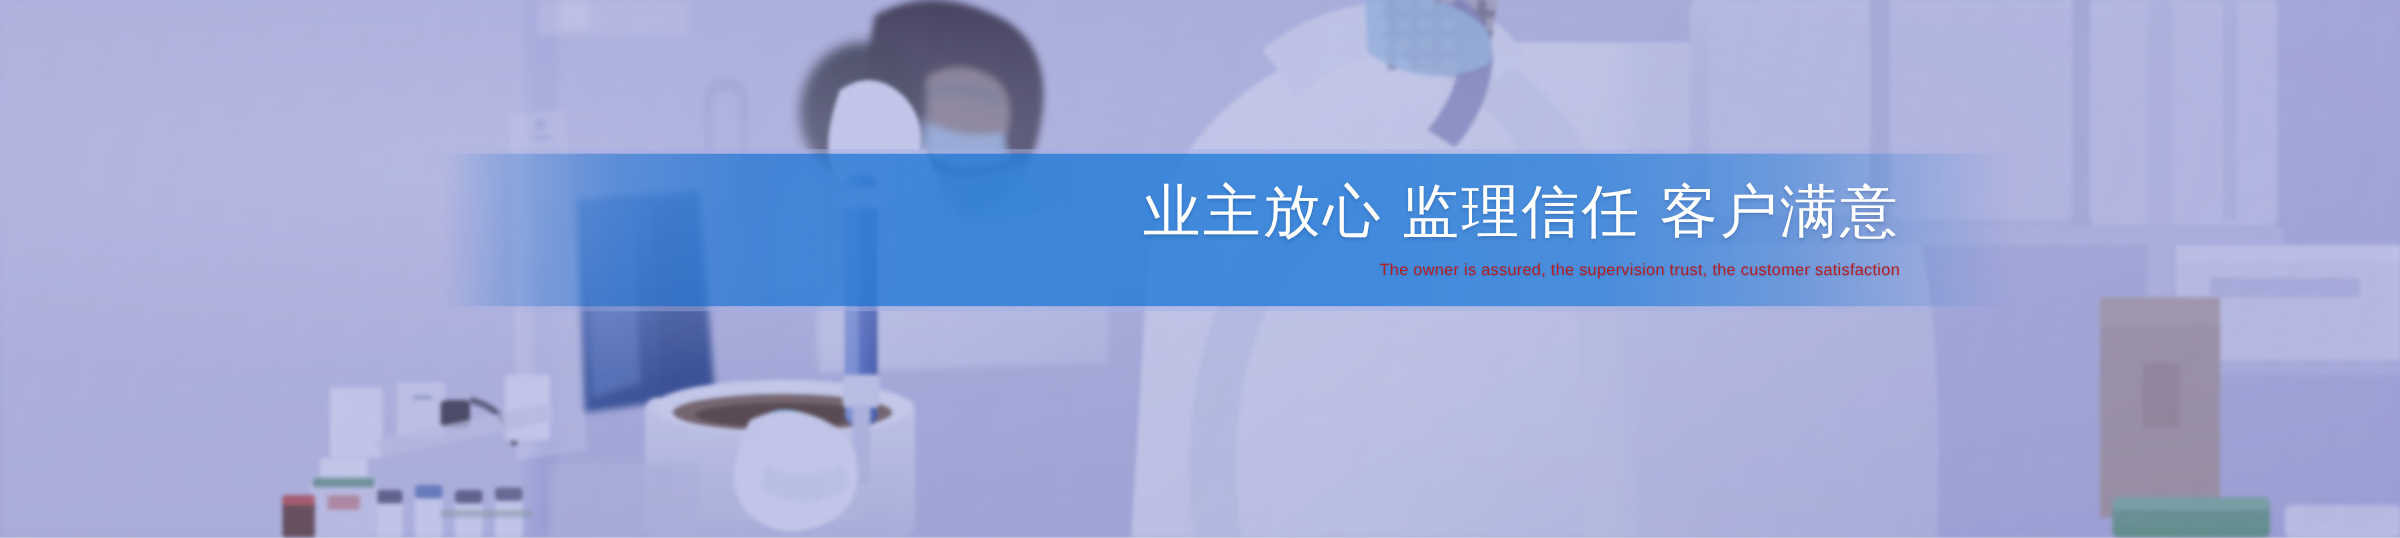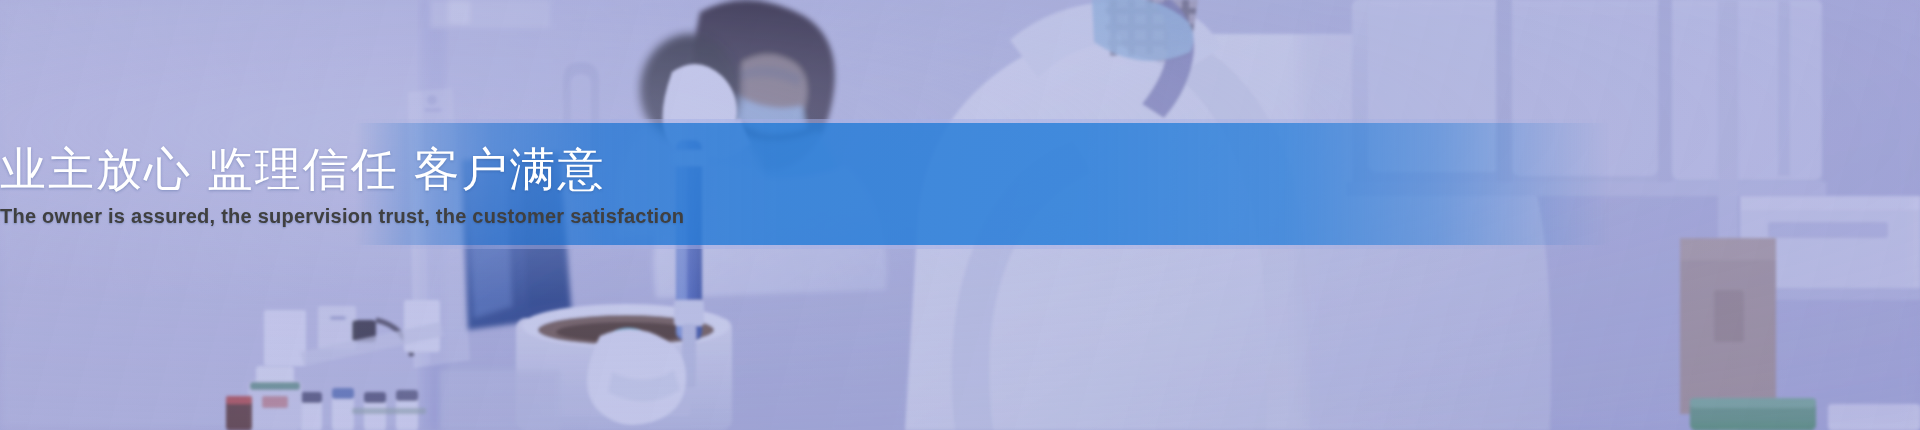--- a/index.html
+++ b/index.html
@@ -91,39 +91,39 @@
   }
   .band-edge.top    { top: 119px; }
   .band-edge.bottom { top: 245px; }
 
   
   .copy {
     position: absolute;
     left: 0;
     top: 140px;
     width: 1520px;
-    text-align: left;
+    text-align: right;
     pointer-events: none;
   }
   .headline {
     color: #ffffff;
     font-family: "Liberation Sans", "DejaVu Sans", sans-serif;
     font-size: 46px;
     line-height: 58px;
     font-weight: 400;
     letter-spacing: 2px;
     white-space: nowrap;
     text-shadow: 0 1px 3px rgba(25,60,120,0.30);
   }
   .subline {
-    color: #404040;
+    color: #b91c1c;
     font-family: "Liberation Sans", "DejaVu Sans", sans-serif;
-    font-size: 20px;
+    font-size: 13px;
     line-height: 24px;
-    font-weight: 700;
+    font-weight: 400;
     letter-spacing: 0.25px;
     margin-top: 6px;
     white-space: nowrap;
     text-shadow: 0 1px 2px rgba(25,60,120,0.28);
   }
 </style>
 </head>
 <body>
 
 <div id="banner">

